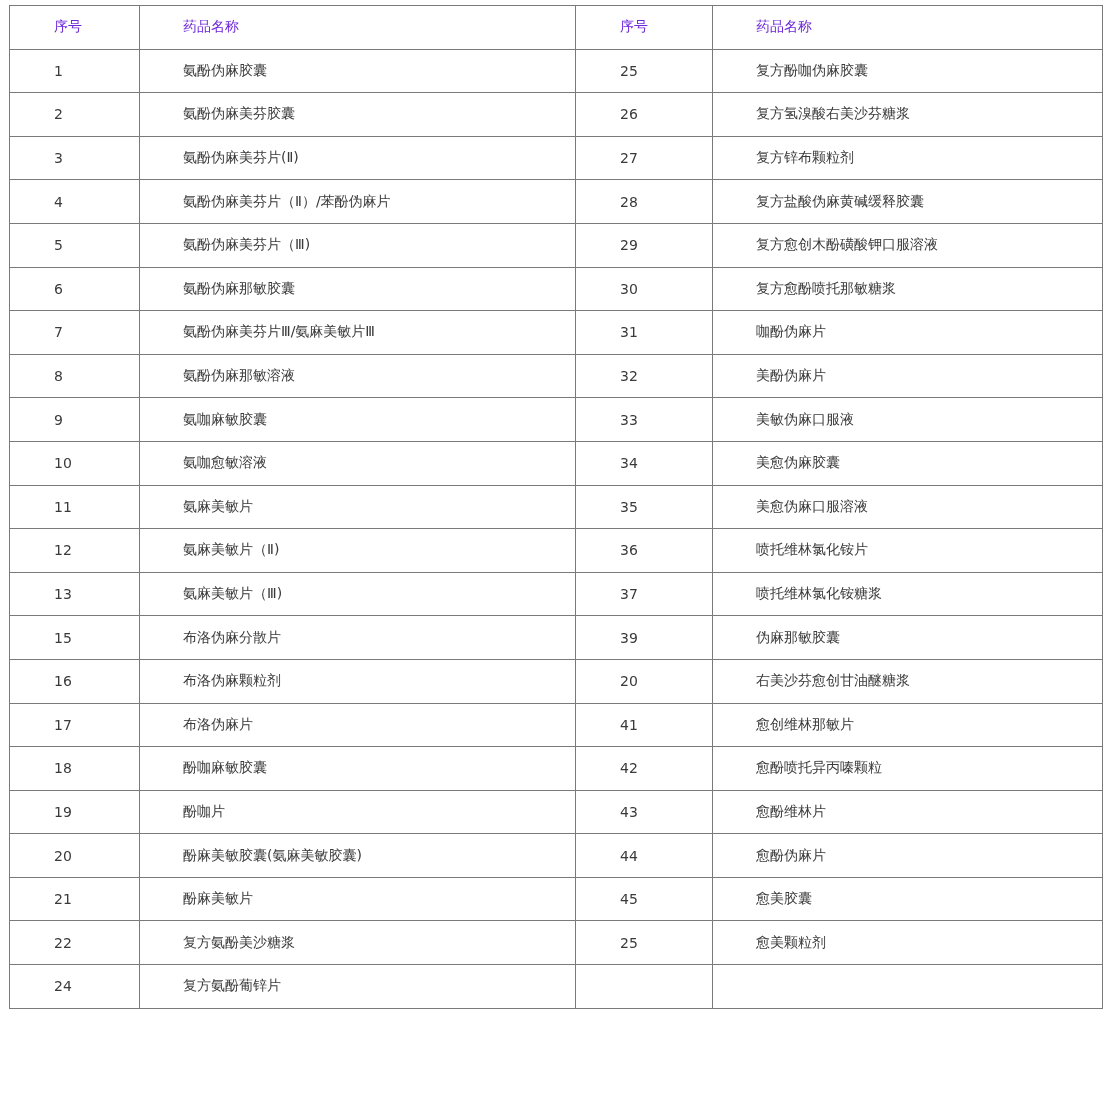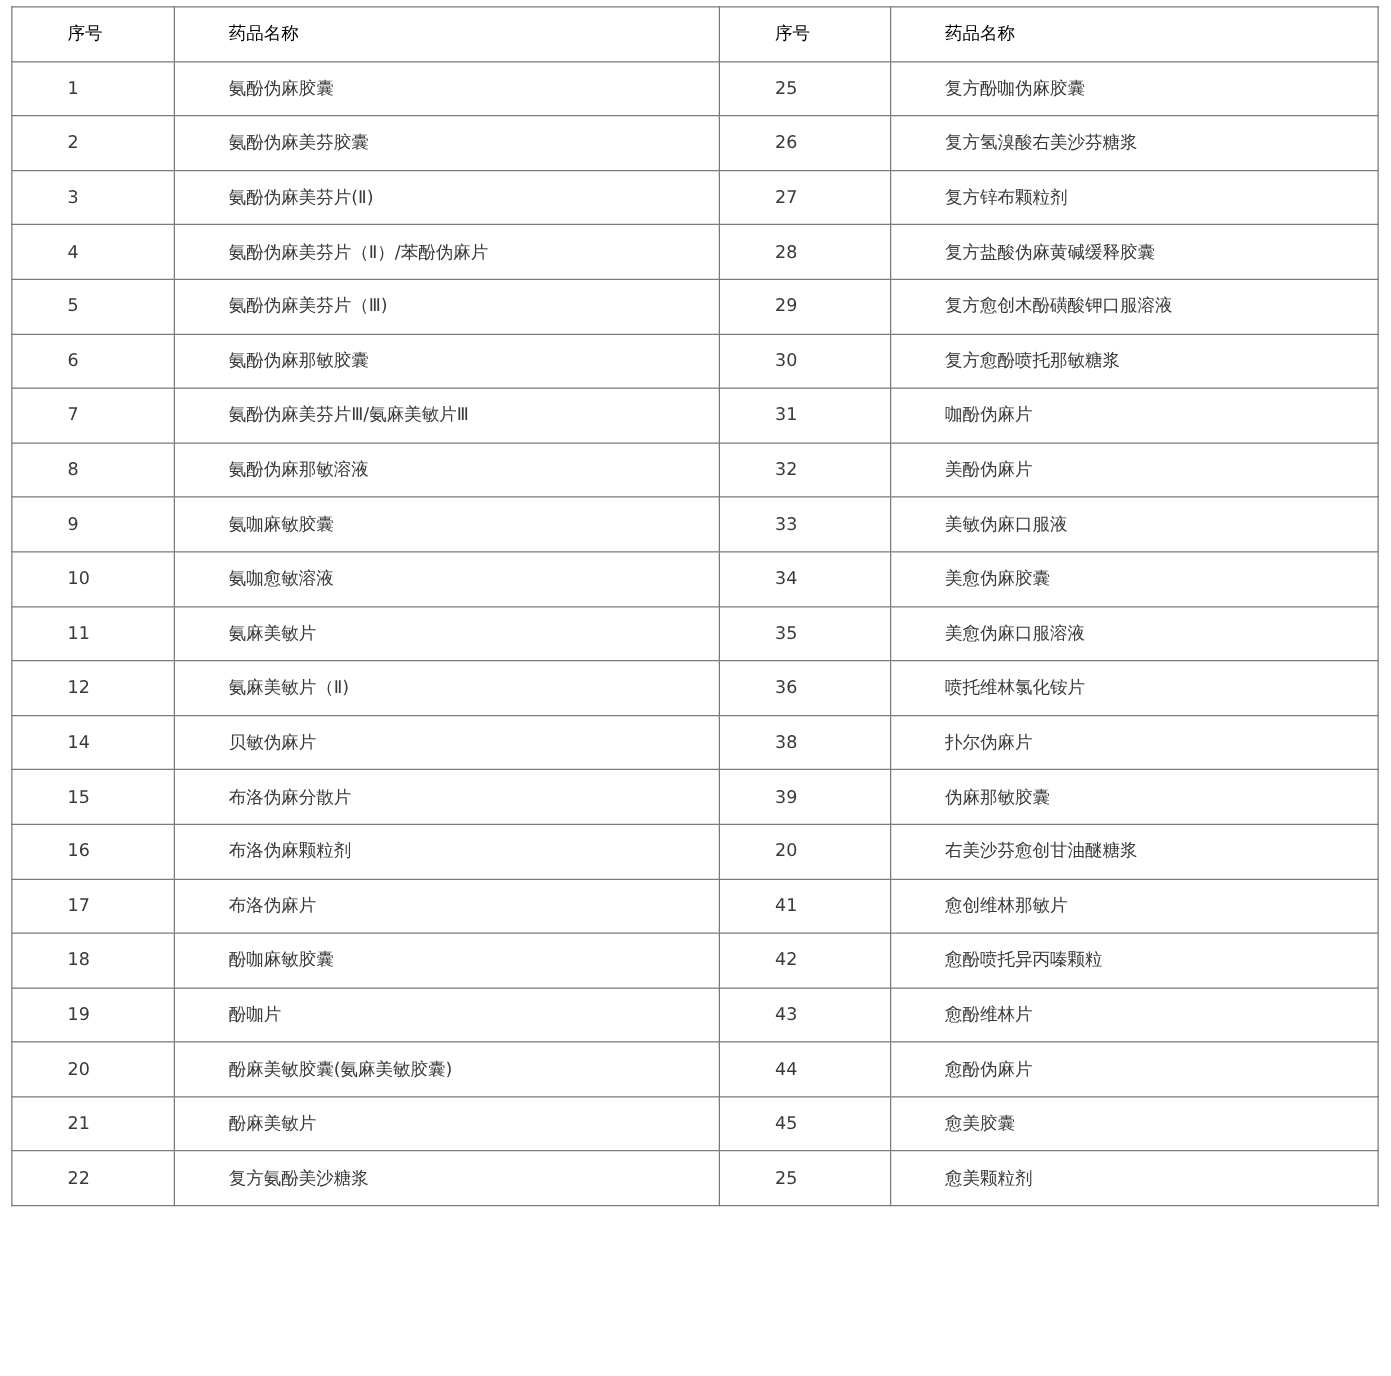--- a/index.html
+++ b/index.html
@@ -37,21 +37,21 @@
     }
     table.drug-table th.col-no,
     table.drug-table td.col-no {
       padding-left: 44px;
     }
     table.drug-table th.col-name,
     table.drug-table td.col-name {
       padding-left: 43px;
     }
     table.drug-table th {
-      color: #000000;
+      color: #6d28d9;
     }
     col.c1 { width: 130px; }
     col.c2 { width: 436px; }
     col.c3 { width: 137px; }
     col.c4 { width: 390px; }
   </style>
 </head>
 <body>
 
 <table class="drug-table">
@@ -136,24 +136,24 @@
         <td class="col-no">35</td>
         <td class="col-name">美愈伪麻口服溶液</td>
       </tr>
       <tr>
         <td class="col-no">12</td>
         <td class="col-name">氨麻美敏片（Ⅱ)</td>
         <td class="col-no">36</td>
         <td class="col-name">喷托维林氯化铵片</td>
       </tr>
       <tr>
-        <td class="col-no">14</td>
-        <td class="col-name">贝敏伪麻片</td>
-        <td class="col-no">38</td>
-        <td class="col-name">扑尔伪麻片</td>
+        <td class="col-no">13</td>
+        <td class="col-name">氨麻美敏片（Ⅲ)</td>
+        <td class="col-no">37</td>
+        <td class="col-name">喷托维林氯化铵糖浆</td>
       </tr>
       <tr>
         <td class="col-no">15</td>
         <td class="col-name">布洛伪麻分散片</td>
         <td class="col-no">39</td>
         <td class="col-name">伪麻那敏胶囊</td>
       </tr>
       <tr>
         <td class="col-no">16</td>
         <td class="col-name">布洛伪麻颗粒剂</td>
@@ -189,14 +189,20 @@
         <td class="col-name">酚麻美敏片</td>
         <td class="col-no">45</td>
         <td class="col-name">愈美胶囊</td>
       </tr>
       <tr>
         <td class="col-no">22</td>
         <td class="col-name">复方氨酚美沙糖浆</td>
         <td class="col-no">25</td>
         <td class="col-name">愈美颗粒剂</td>
       </tr>
+      <tr>
+        <td class="col-no">24</td>
+        <td class="col-name">复方氨酚葡锌片</td>
+        <td class="col-no"></td>
+        <td class="col-name"></td>
+      </tr>
     </tbody>
 </table>
 
 </body></html>

